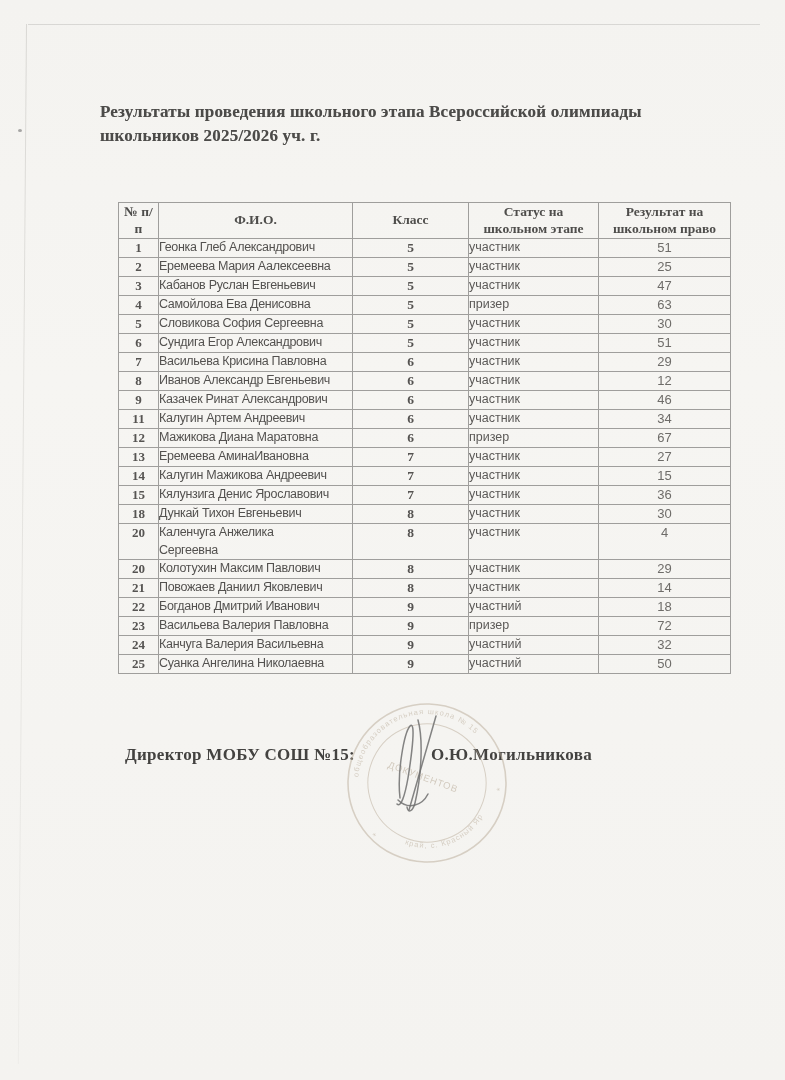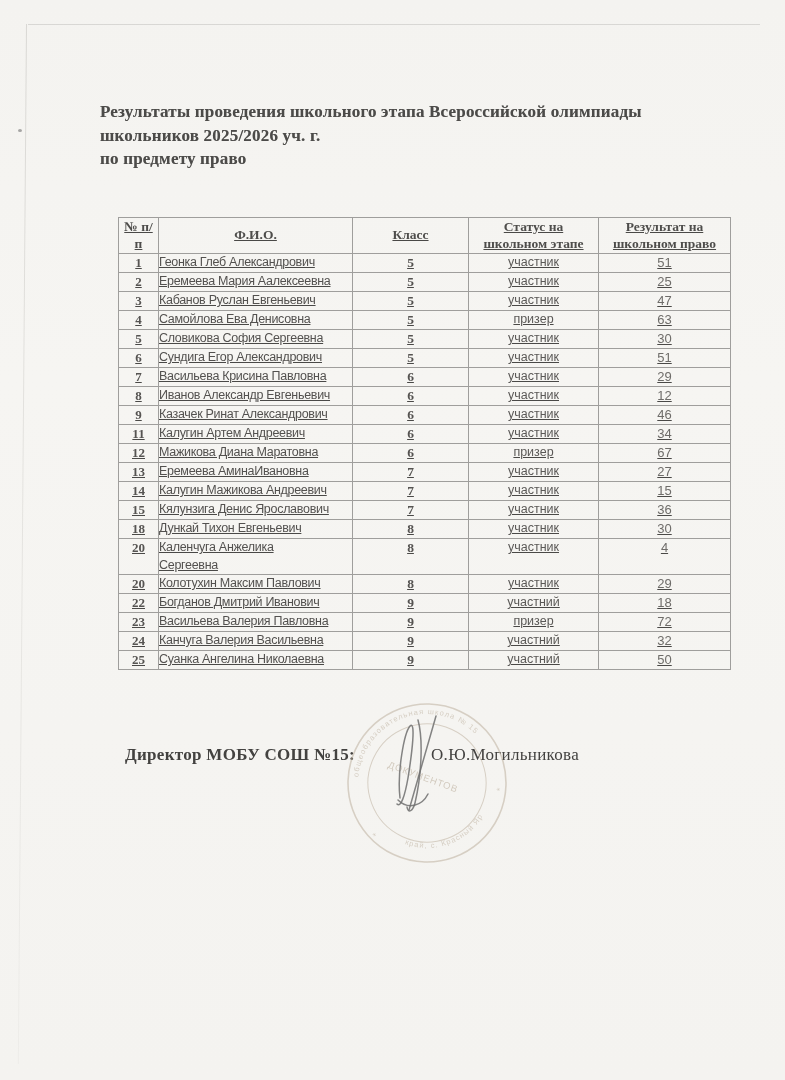--- a/index.html
+++ b/index.html
@@ -42,25 +42,24 @@
     width: 640px;
     font-weight: bold;
     font-size: 17px;
     line-height: 23.5px;
     color: #4c4b49;
     letter-spacing: 0.2px;
     text-shadow: 0 0 0.5px rgba(90,90,88,0.5);
   }
   table.results {
     position: absolute;
-    left: 118px; top: 217px;
+    left: 118px; top: 202px;
     width: 612px;
     border-collapse: collapse;
     table-layout: fixed;
-    text-decoration: underline;
   }
   table.results th, table.results td {
     border: 1px solid #9f9e9c;
     padding: 0;
     vertical-align: top;
     overflow: hidden;
   }
   table.results th {
     font-family: "Liberation Serif", serif;
     font-weight: bold;
@@ -97,40 +96,39 @@
     font-family: "Liberation Serif", serif;
     font-weight: bold;
     font-size: 13.5px;
     color: #555351;
     text-align: center;
   }
   td.c-status {
     font-family: "Liberation Sans", sans-serif;
     font-size: 12.5px;
     color: #5b5957;
-    text-align: center;
   }
   td.c-result {
     font-family: "Liberation Sans", sans-serif;
     font-size: 13px;
     color: #6e6c69;
     text-align: center;
   }
   .sign-label {
     position: absolute;
     left: 125px; top: 745px;
     font-weight: bold;
     font-size: 17px;
     color: #434240;
     letter-spacing: 0.3px;
   }
   .sign-name {
     position: absolute;
     left: 431px; top: 745px;
-    font-weight: normal;
+    font-weight: bold;
     font-size: 17px;
     color: #434240;
     letter-spacing: 0.3px;
   }
   svg.stamp {
     position: absolute;
     left: 342px; top: 698px;
     width: 170px; height: 170px;
   }
   .stamp-ring { fill: none; stroke: #b9ab98; }
@@ -143,21 +141,20 @@
 </head>
 <body>
 
 <div class="page-edge-top"></div>
 <div class="page-edge-left"></div>
 <div class="speck"></div>
 
 <div class="doc-title">
   <div>Результаты проведения школьного этапа Всероссийской олимпиады</div>
   <div>школьников 2025/2026 уч. г.</div>
-  <div>по предмету право</div>
 </div>
 
 <table class="results">
   <colgroup>
     <col style="width:40px">
     <col style="width:194px">
     <col style="width:116px">
     <col style="width:130px">
     <col style="width:132px">
   </colgroup>
@@ -283,20 +280,27 @@
     <td class="c-grade">8</td>
     <td class="c-status">участник</td>
     <td class="c-result">4</td>
   </tr>
       <tr>
     <td class="c-num">20</td>
     <td class="c-name">Колотухин Максим Павлович</td>
     <td class="c-grade">8</td>
     <td class="c-status">участник</td>
     <td class="c-result">29</td>
+  </tr>
+      <tr>
+    <td class="c-num">21</td>
+    <td class="c-name">Повожаев Даниил Яковлевич</td>
+    <td class="c-grade">8</td>
+    <td class="c-status">участник</td>
+    <td class="c-result">14</td>
   </tr>
       <tr>
     <td class="c-num">22</td>
     <td class="c-name">Богданов Дмитрий Иванович</td>
     <td class="c-grade">9</td>
     <td class="c-status">участний</td>
     <td class="c-result">18</td>
   </tr>
       <tr>
     <td class="c-num">23</td>

